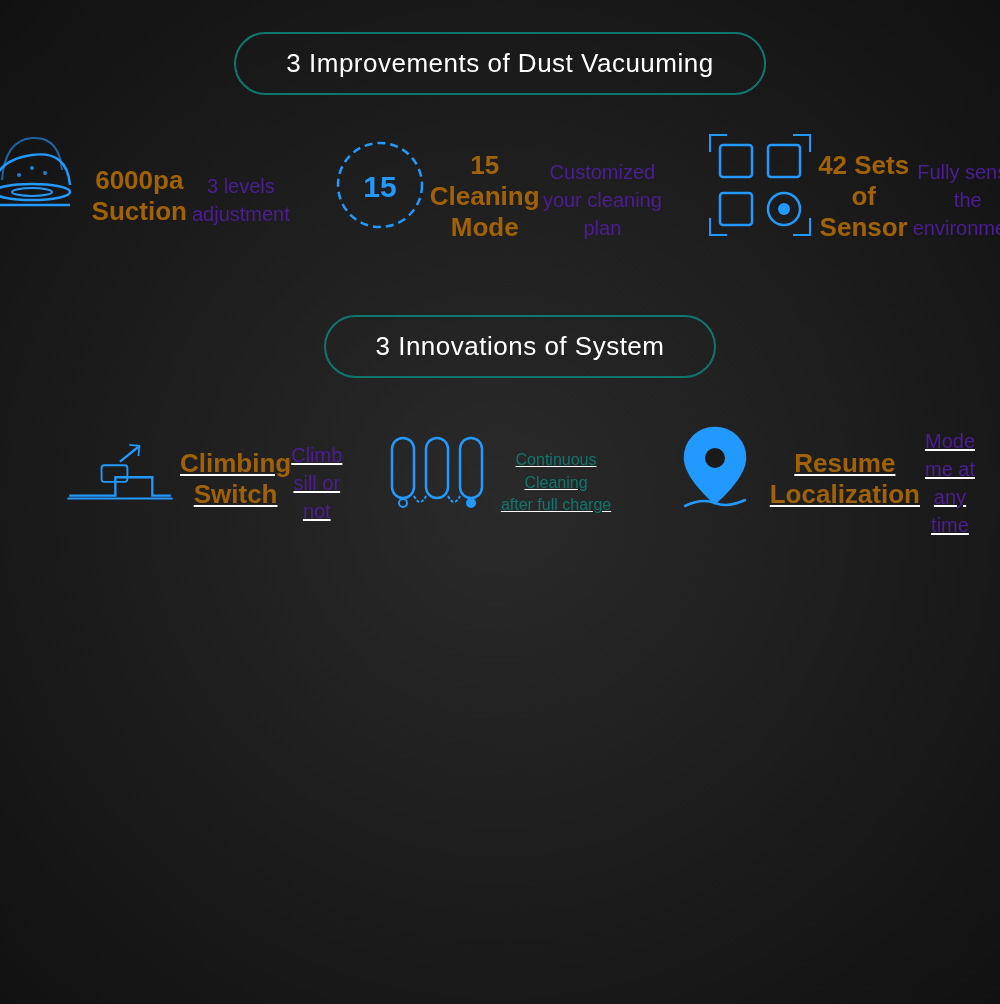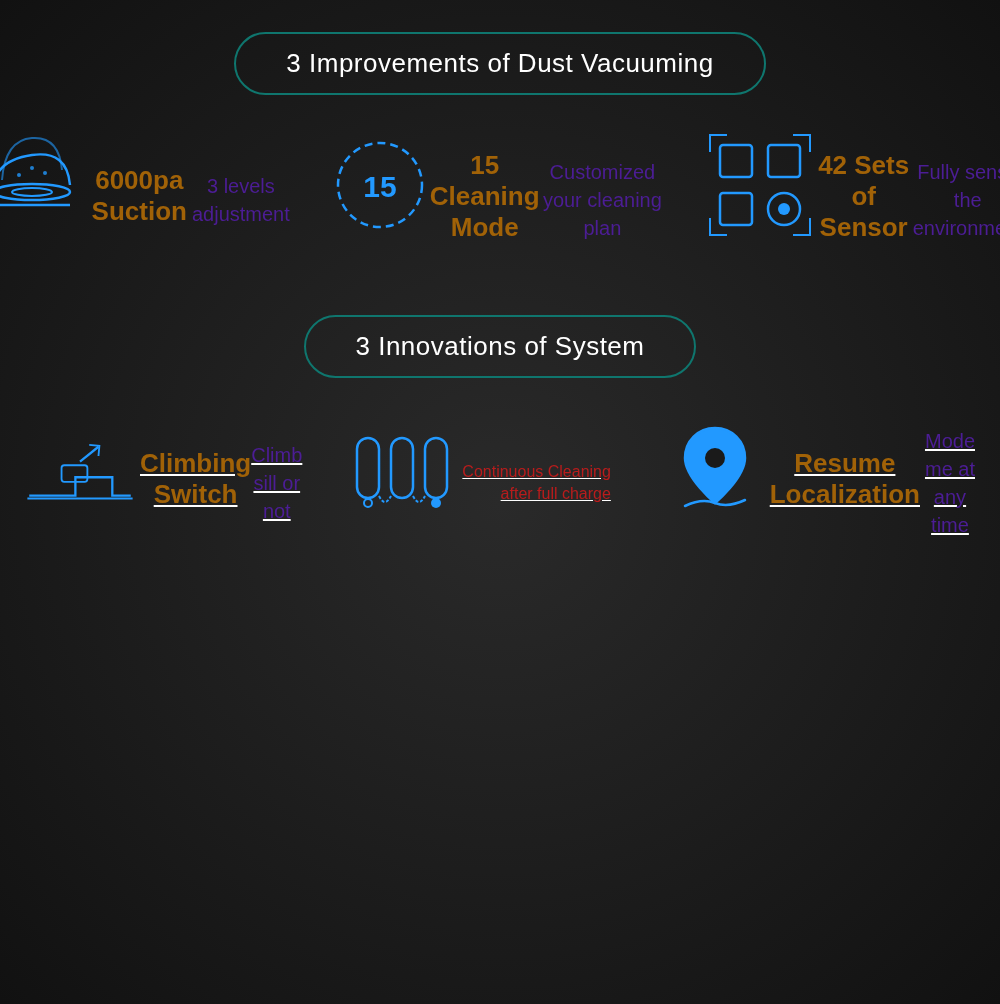--- a/index.html
+++ b/index.html
@@ -74,20 +74,21 @@
       font-size: 20px;
       color: #4c1d95;
       text-align: center;
       line-height: 1.4;
     }
 
     
     .section2 {
       padding-top: 40px;
       text-align: center;
+      padding-left: 40px;
     }
 
     
     .swirl-svg { width: 110px; height: 110px; }
 
     
     .mode-svg { width: 100px; height: 100px; }
 
     
     .sensor-svg { width: 110px; height: 110px; }
@@ -209,21 +210,21 @@
           <rect x="78" y="20" width="22" height="60" rx="11" stroke="#2299ff" stroke-width="2.5" fill="none"></rect>
 
           <path d="M32 78 Q38 90 44 78" stroke="#2299ff" stroke-width="2" stroke-dasharray="3 2" fill="none"></path>
           <path d="M66 78 Q72 90 78 78" stroke="#2299ff" stroke-width="2" stroke-dasharray="3 2" fill="none"></path>
 
           <circle cx="89" cy="85" r="5" fill="#2299ff"></circle>
 
           <circle cx="21" cy="85" r="4" fill="none" stroke="#2299ff" stroke-width="2"></circle>
         </svg>
       </div>
-      <div class="feature-sub" style="white-space: pre-line; text-align: right; font-size:16px; color:#b91c1c; line-height:1.4;">Continuous Cleaning
+      <div class="feature-sub" style="white-space: pre-line; text-align: center; font-size:16px; color:#0f766e; line-height:1.4;">Continuous Cleaning
 after full charge</div>
     </div>
 
     <div class="feature-item">
       <div class="icon-area">
         <svg class="locate-svg" viewBox="0 0 110 100" fill="none" xmlns="http://www.w3.org/2000/svg">
 
           <path d="M55 10 C38 10 25 23 25 40 C25 60 55 85 55 85 C55 85 85 60 85 40 C85 23 72 10 55 10 Z" stroke="#2299ff" stroke-width="2.5" fill="#2299ff"></path>
           <circle cx="55" cy="40" r="10" fill="#1a1a1a"></circle>
 

